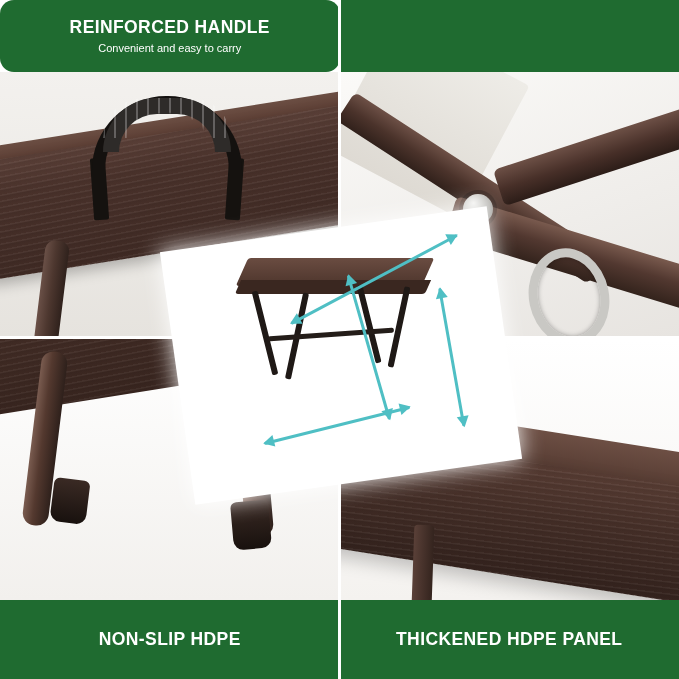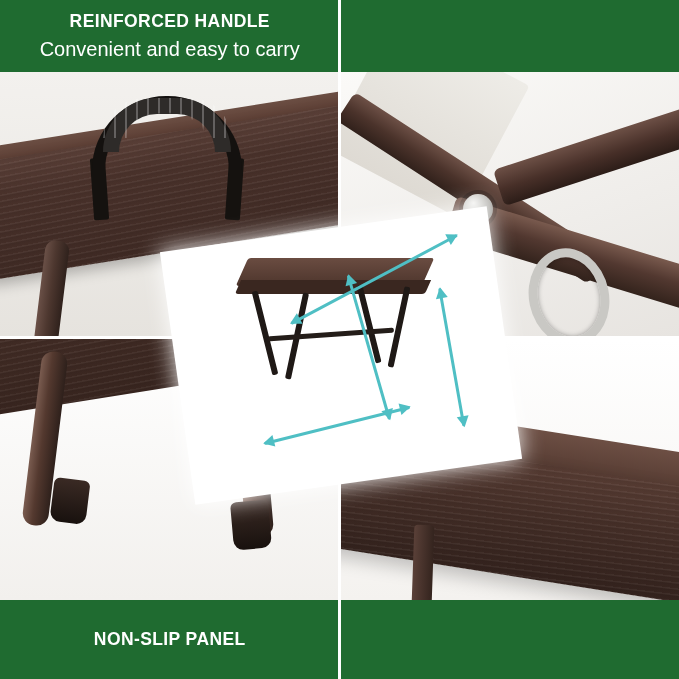--- a/index.html
+++ b/index.html
@@ -32,27 +32,27 @@
     padding: 4px 6px;
   }
   .cap .title {
     font-size: 17.5px;
     font-weight: bold;
     letter-spacing: 0.4px;
     line-height: 1.15;
     white-space: nowrap;
   }
   .cap .sub {
-    font-size: 20px;
+    font-size: 11px;
     font-weight: normal;
     line-height: 1.2;
     margin-top: 5px;
     white-space: nowrap;
   }
-  .cap-tl { left: 0;     top: 0;      width: 339.5px; height: 72px; }
+  .cap-tl { left: 0;     top: 0;      width: 339.5px; height: 72px; border-radius: 14px; }
   .cap-tr { left: 339.5px; top: 0;    width: 339.5px; height: 72px; }
   .cap-bl { left: 0;     top: 600px;  width: 339.5px; height: 79px; }
   .cap-br { left: 339.5px; top: 600px; width: 339.5px; height: 79px; }
 
   
   .cap-div {
     position: absolute;
     background: #ffffff;
     width: 3px;
   }
@@ -443,22 +443,23 @@
 
   <div class="cap cap-tl">
     <div class="title">REINFORCED HANDLE</div>
     <div class="sub">Convenient and easy to carry</div>
   </div>
 
   <div class="cap cap-tr">
   </div>
 
   <div class="cap cap-bl">
-    <div class="title">NON-SLIP PANEL</div>
+    <div class="title">NON-SLIP HDPE</div>
   </div>
 
   <div class="cap cap-br">
+    <div class="title">THICKENED HDPE PANEL</div>
   </div>
 
   <div class="cap-div cap-div-top"></div>
   <div class="cap-div cap-div-bot"></div>
 
 </div>
 
 </body></html>

